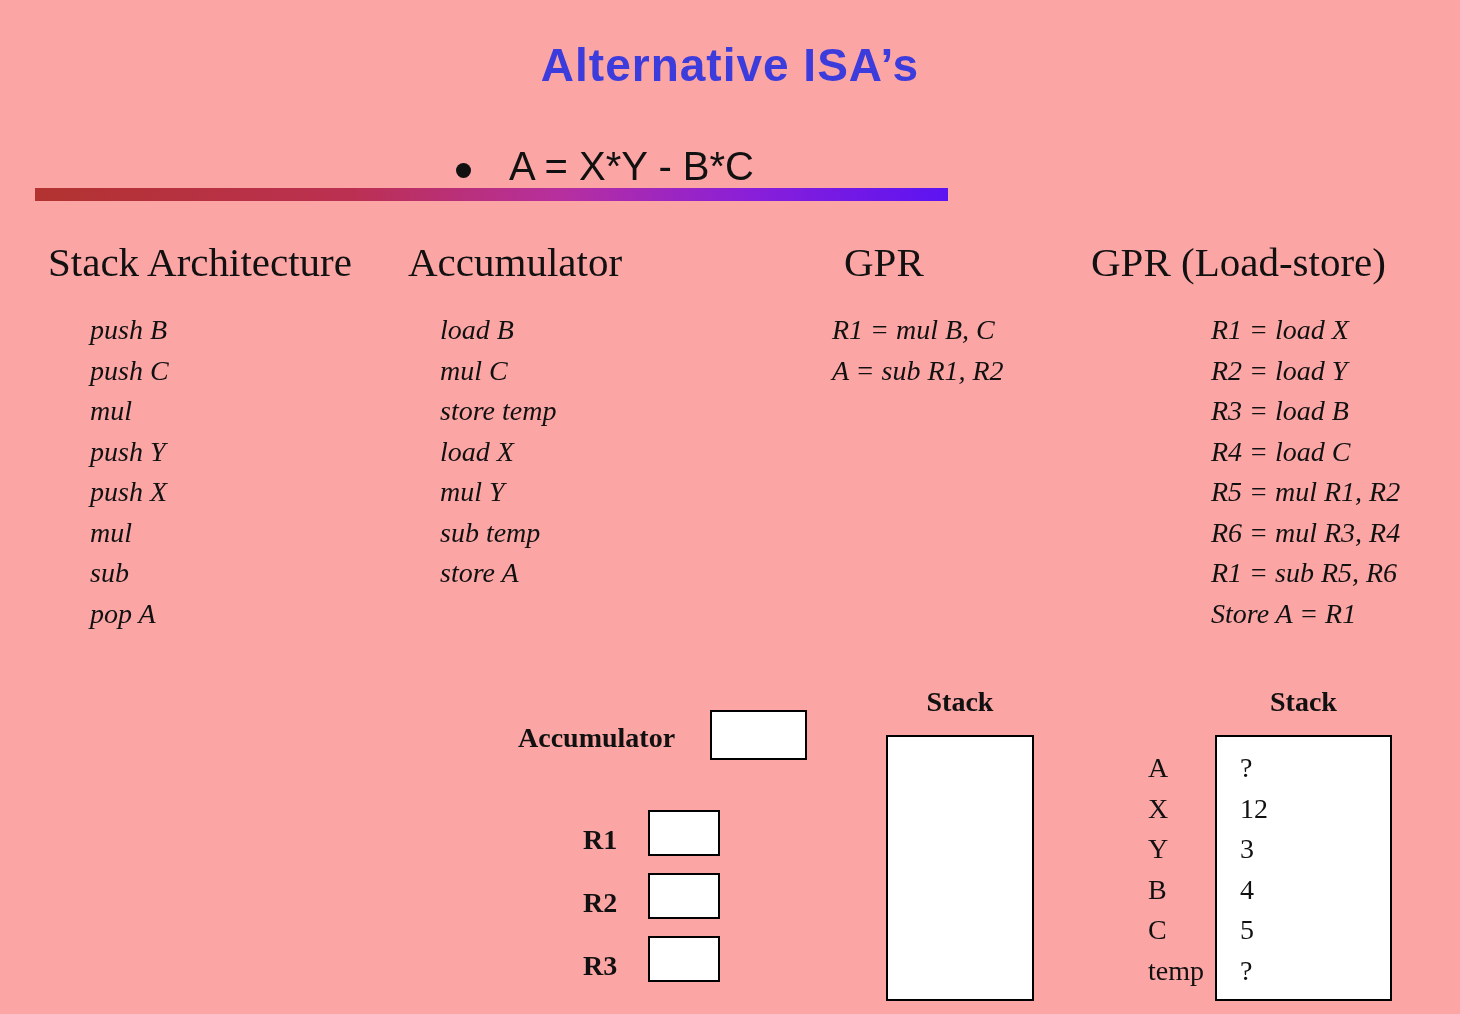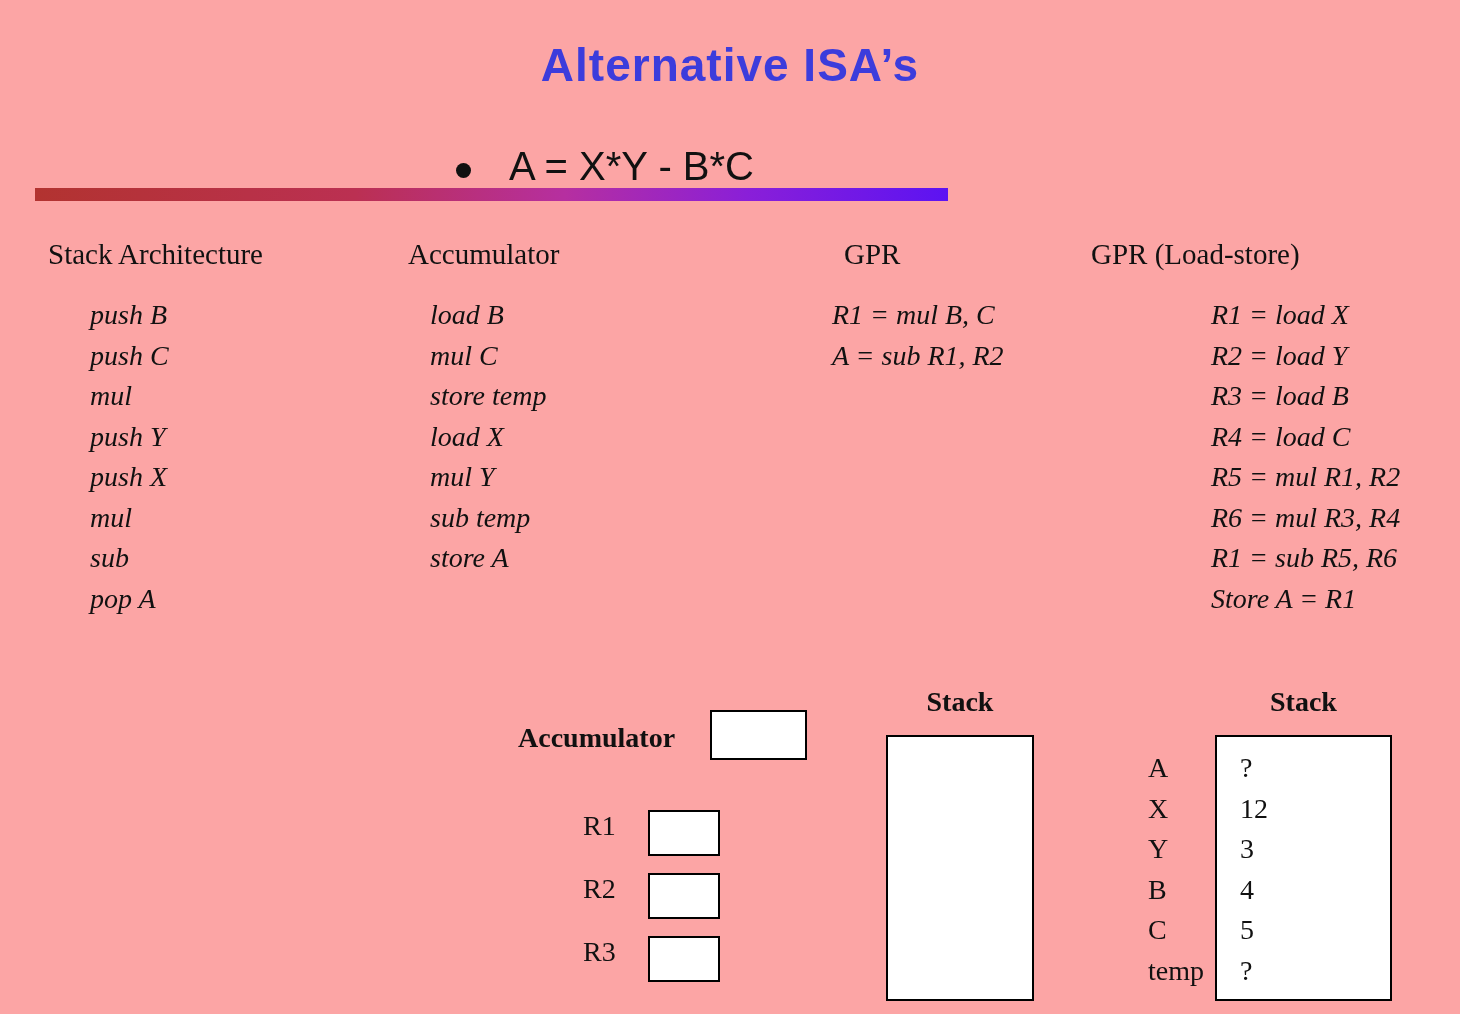--- a/index.html
+++ b/index.html
@@ -52,41 +52,41 @@
     width: 913px;
     height: 13px;
     background: linear-gradient(to right,
       var(--gradient-start, #b23330) 0%,
       #bb3052 35%,
       #b62fa0 58%,
       #8a1fd8 78%,
       var(--gradient-end, #5c13f2) 100%);
   }
   .isa-col { position: absolute; top: 238px; }
-  .col-header { font-size: 29px; white-space: nowrap; }
+  .col-header { font-size: 41px; white-space: nowrap; }
   .inst-list { margin-top: 24px; font-size: 28px; line-height: 40.5px; }
   .inst-line { white-space: nowrap; font-style: italic; }
   .col-stack { left: 48px; }
   .col-stack .inst-list { margin-left: 42px; }
   .col-acc { left: 408px; }
-  .col-acc .inst-list { margin-left: 22px; }
+  .col-acc .inst-list { margin-left: 32px; }
   .col-gpr { left: 832px; }
   .col-gpr .col-header { margin-left: 12px; }
   .col-gprls { left: 1091px; }
   .col-gprls .inst-list { margin-left: 120px; }
 
   .diagram-label { font-size: 28px; white-space: nowrap; font-weight: bold; }
   .acc-label { position: absolute; left: 518px; top: 722px; }
   .acc-box {
     position: absolute; left: 710px; top: 710px;
     width: 97px; height: 50px;
     border: 2px solid #000000; background: #ffffff;
   }
   .registers { position: absolute; left: 583px; top: 810px; }
-  .reg-row { display: flex; align-items: flex-start; margin-bottom: 17px; }
+  .reg-row { display: flex; align-items: flex-end; margin-bottom: 17px; font-weight: bold; }
   .reg-label { width: 65px; font-size: 28px; }
   .reg-box { width: 72px; height: 46px; border: 2px solid #000000; background: #ffffff; }
 
   .stack-label { position: absolute; left: 886px; top: 686px; width: 148px; text-align: center; }
   .stack-box {
     position: absolute; left: 886px; top: 735px;
     width: 148px; height: 266px;
     border: 2px solid #000000; background: #ffffff;
   }
 

